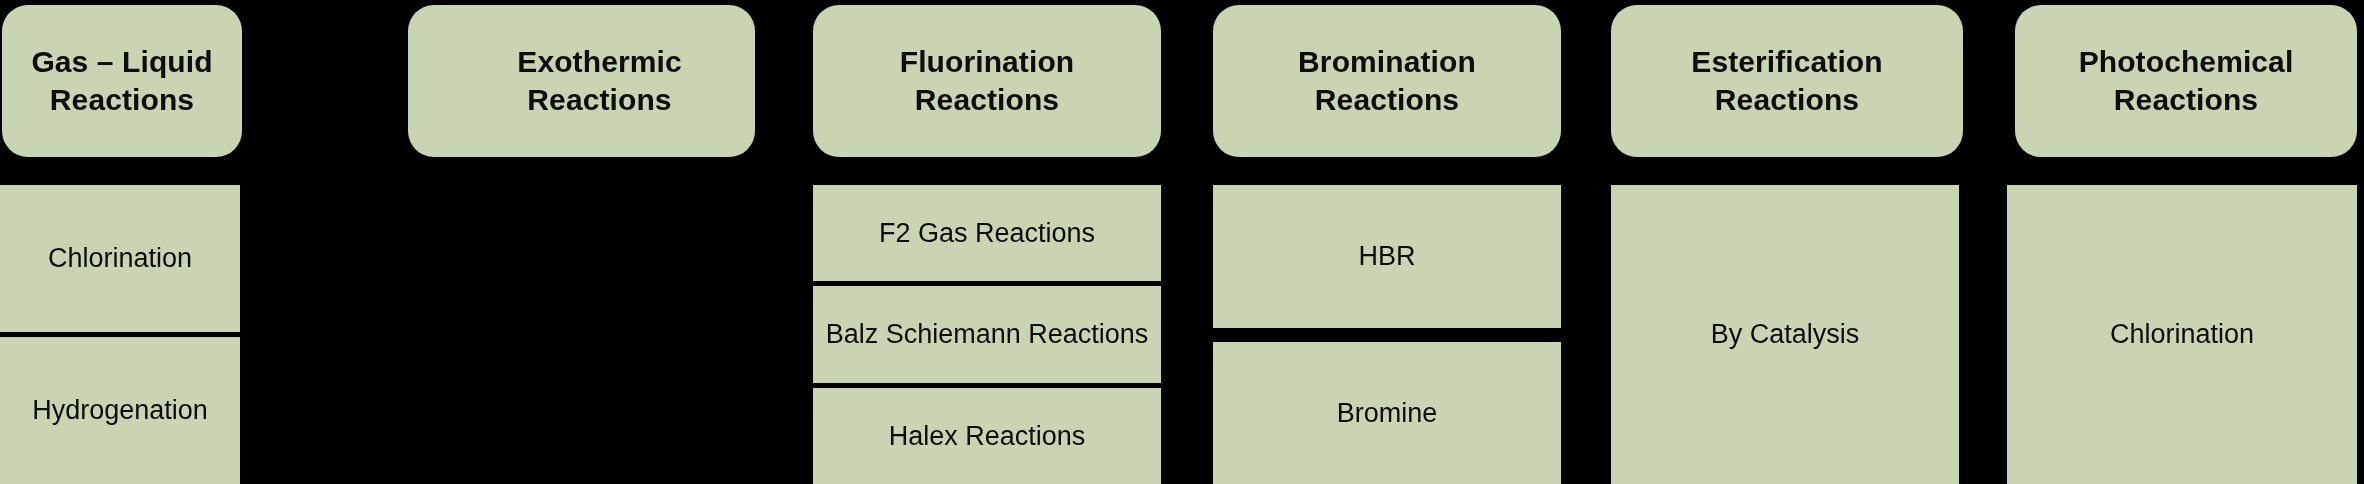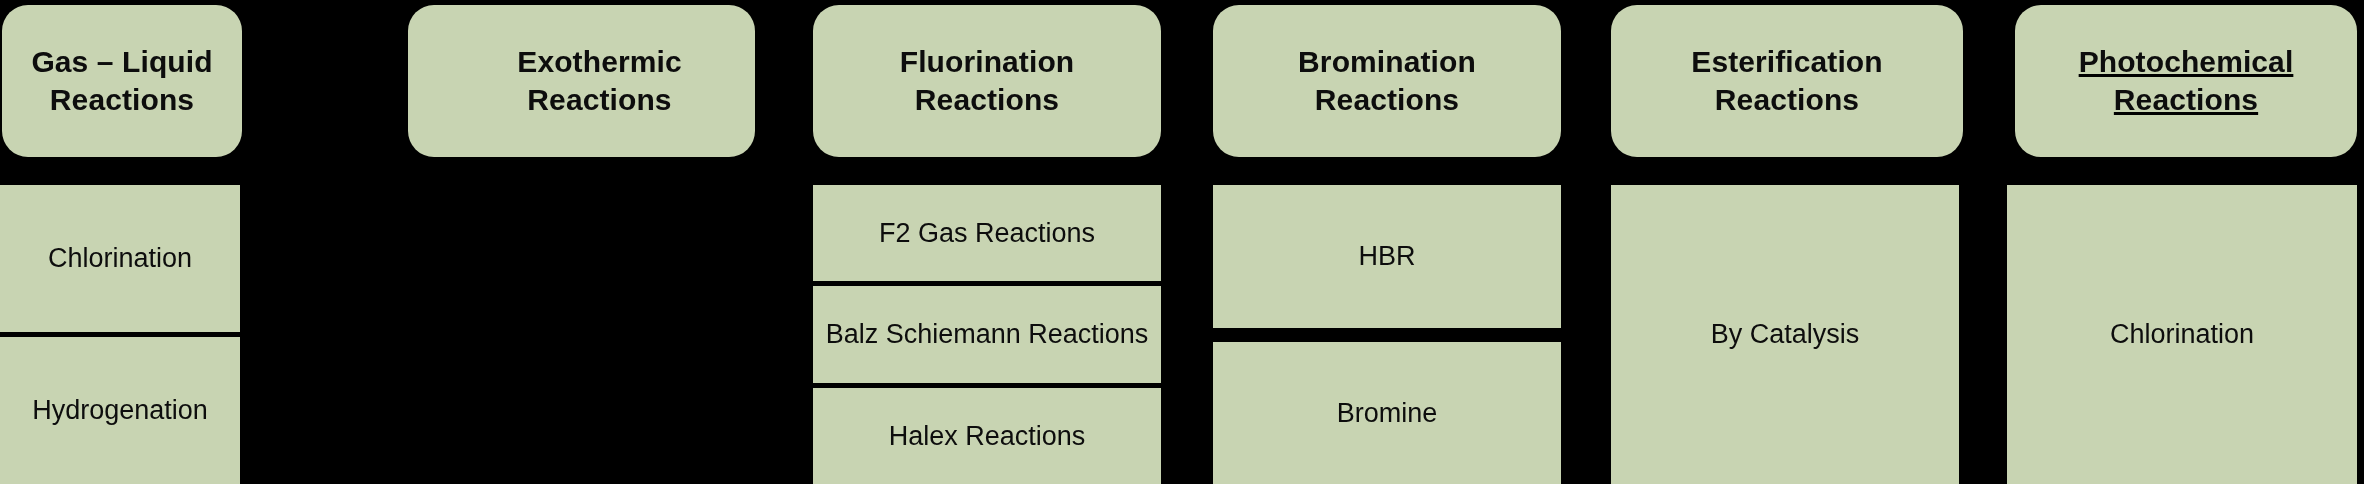--- a/index.html
+++ b/index.html
@@ -93,21 +93,21 @@
   .c4 { flex: 0 0 356px; margin-left: 44px; }
   .c5 { flex: 0 0 356px; margin-left: 42px; }
   .c6 { flex: 0 0 358px; margin-left: 40px; }
 
   
   .c1 .header-card { margin-left: 2px;  margin-right: 118px; }
   .c2 .header-card { margin-left: 4px;  margin-right: 4px; padding-left: 36px; }
   .c3 .header-card { margin-left: 4px;  margin-right: 4px; }
   .c4 .header-card { margin-left: 4px;  margin-right: 4px; }
   .c5 .header-card { margin-left: 4px;  }
-  .c6 .header-card { margin-left: 12px;  margin-right: 4px; text-decoration: underline; }
+  .c6 .header-card { margin-left: 12px;  margin-right: 4px; }
 
   
   .c1 .header-card { margin-right: 118px; }
   .c1 .body-stack  { margin-right: 120px; }
   .c1 .item-box    { font-size: 27px; }
 
   .c2 .body-stack { margin-left: 4px; margin-right: 4px; }
   .c3 .body-stack { margin-left: 4px; margin-right: 4px; }
   .c4 .body-stack { margin-left: 4px; margin-right: 4px; }
   .c5 .body-stack { margin-left: 4px; margin-right: 4px; justify-content: flex-end; }

